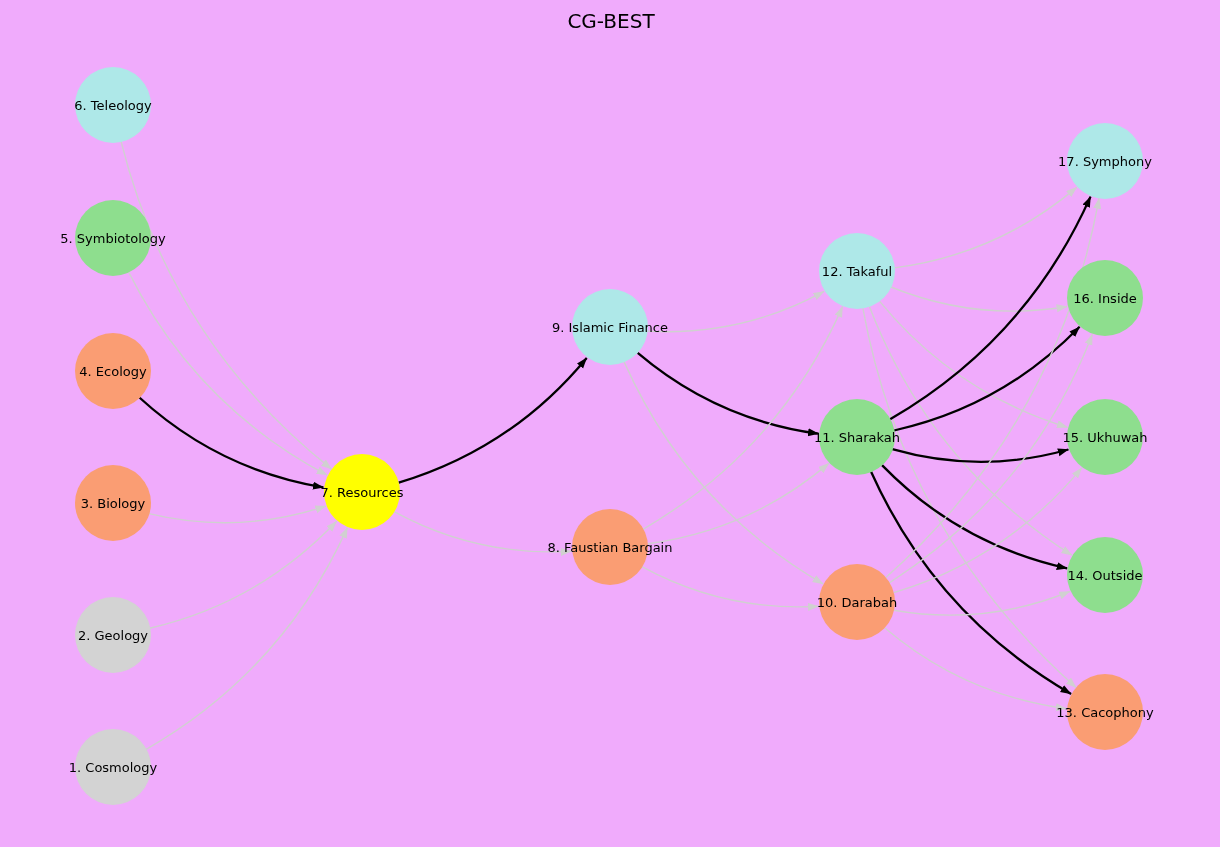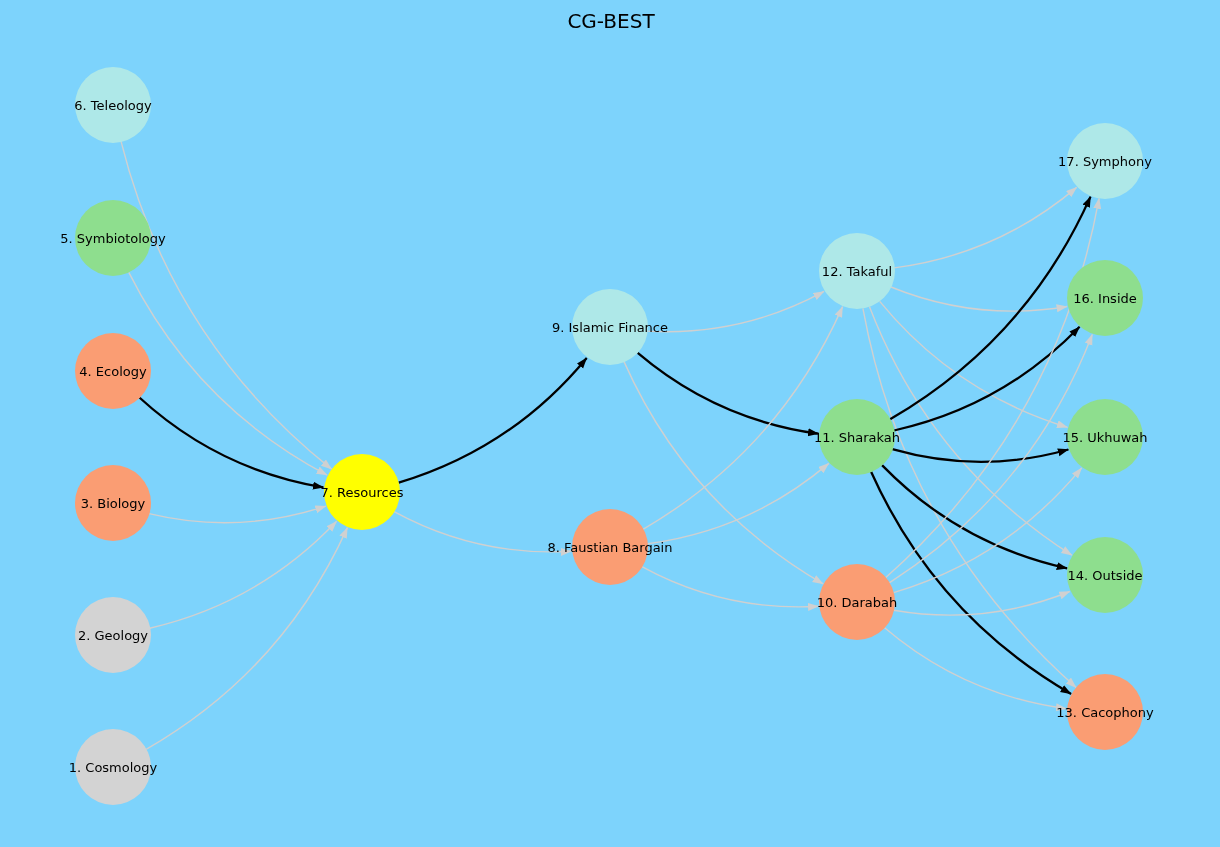--- a/index.html
+++ b/index.html
@@ -5,21 +5,21 @@
   html, body {
     margin: 0;
     padding: 0;
     background: #ffffff;
     font-family: "DejaVu Sans", "Liberation Sans", sans-serif;
   }
   #figure {
     position: relative;
     width: 1220px;
     height: 847px;
-    background: #7dd3fc;
+    background: #f0abfc;
     overflow: hidden;
   }
   svg text {
     fill: #000000;
     font-family: "DejaVu Sans", "Liberation Sans", sans-serif;
   }
   .graph-title {
     font-size: 20px;
   }
   .node-label {

